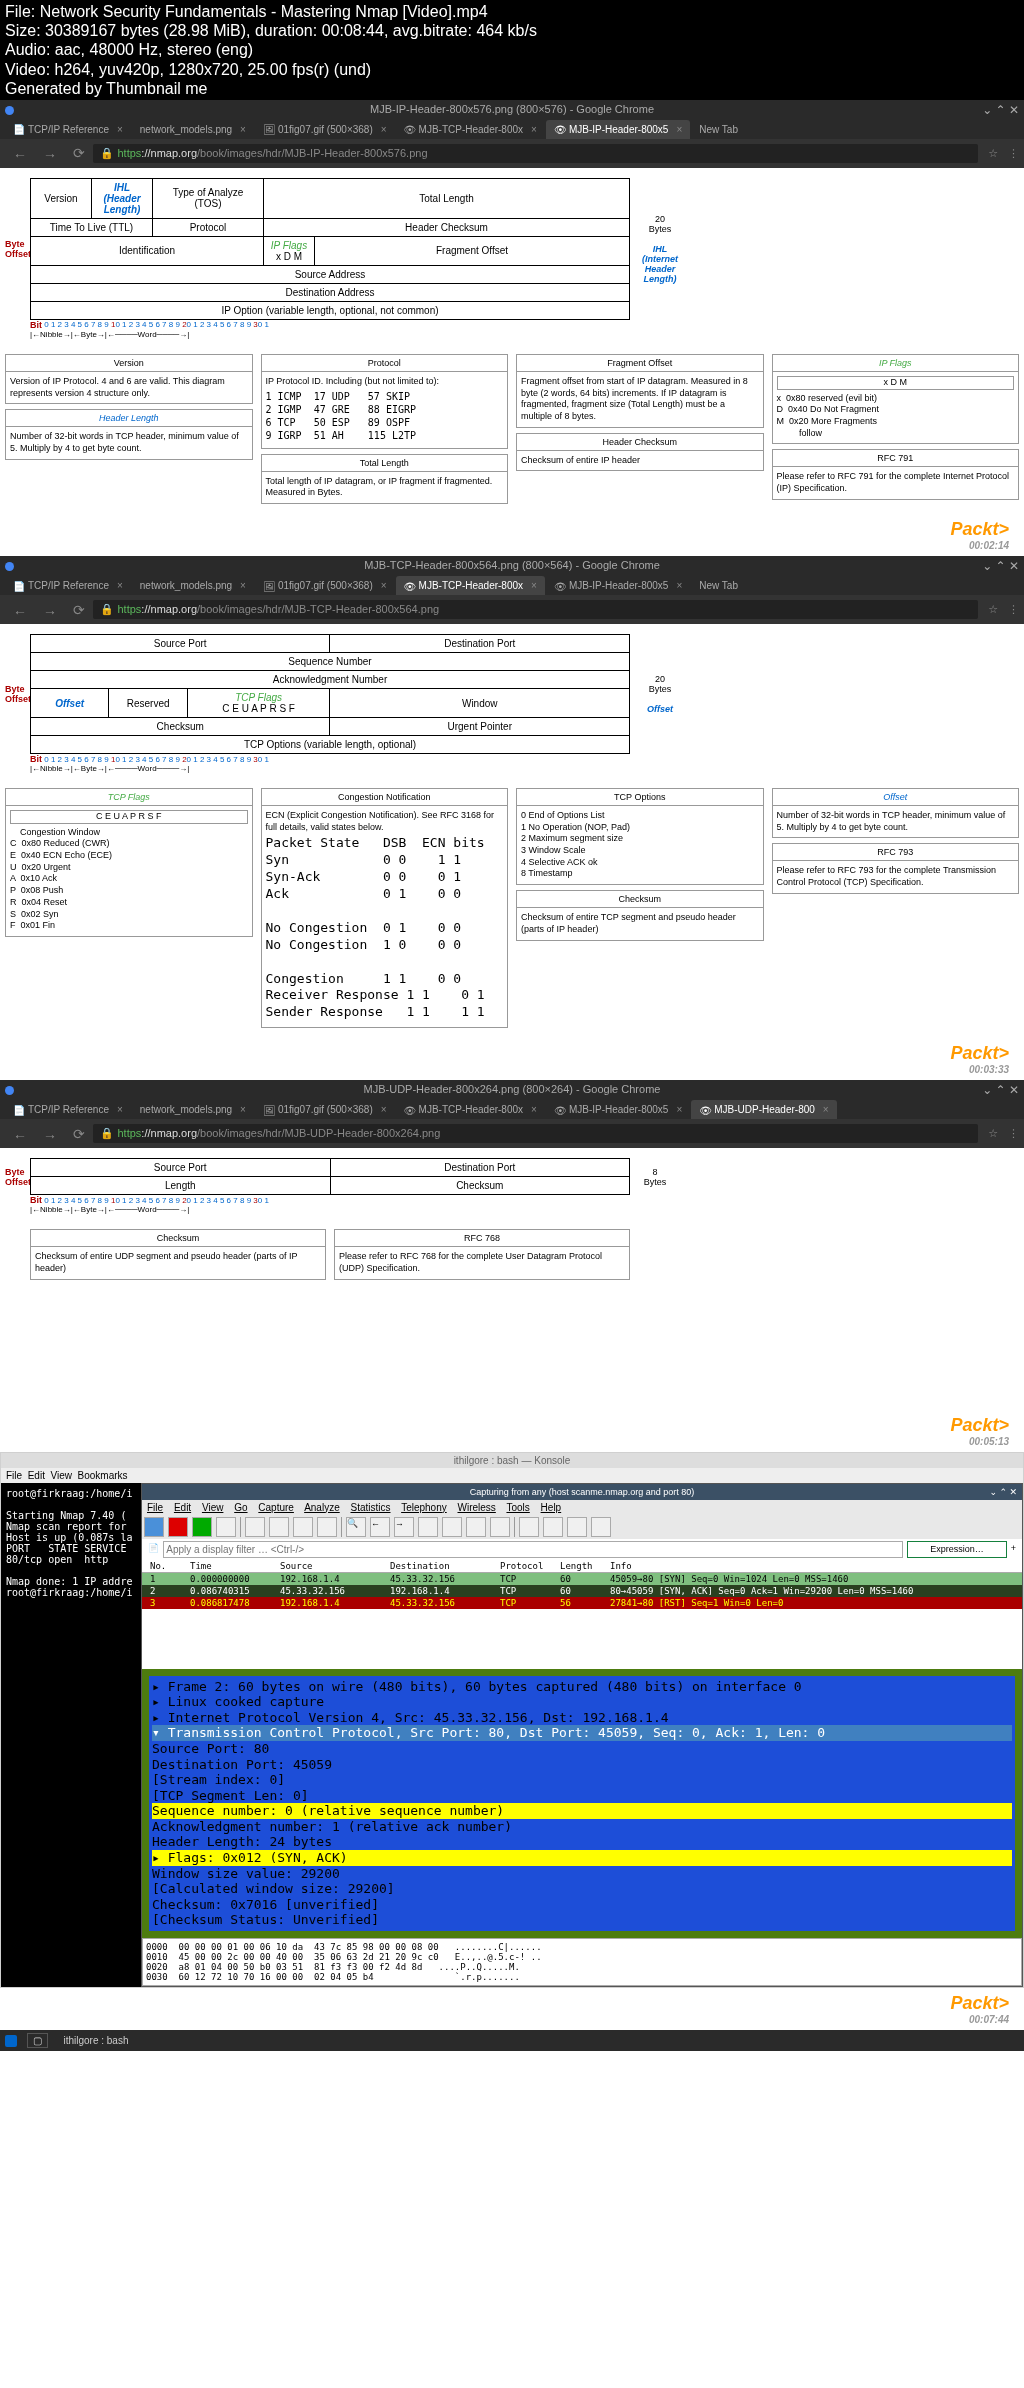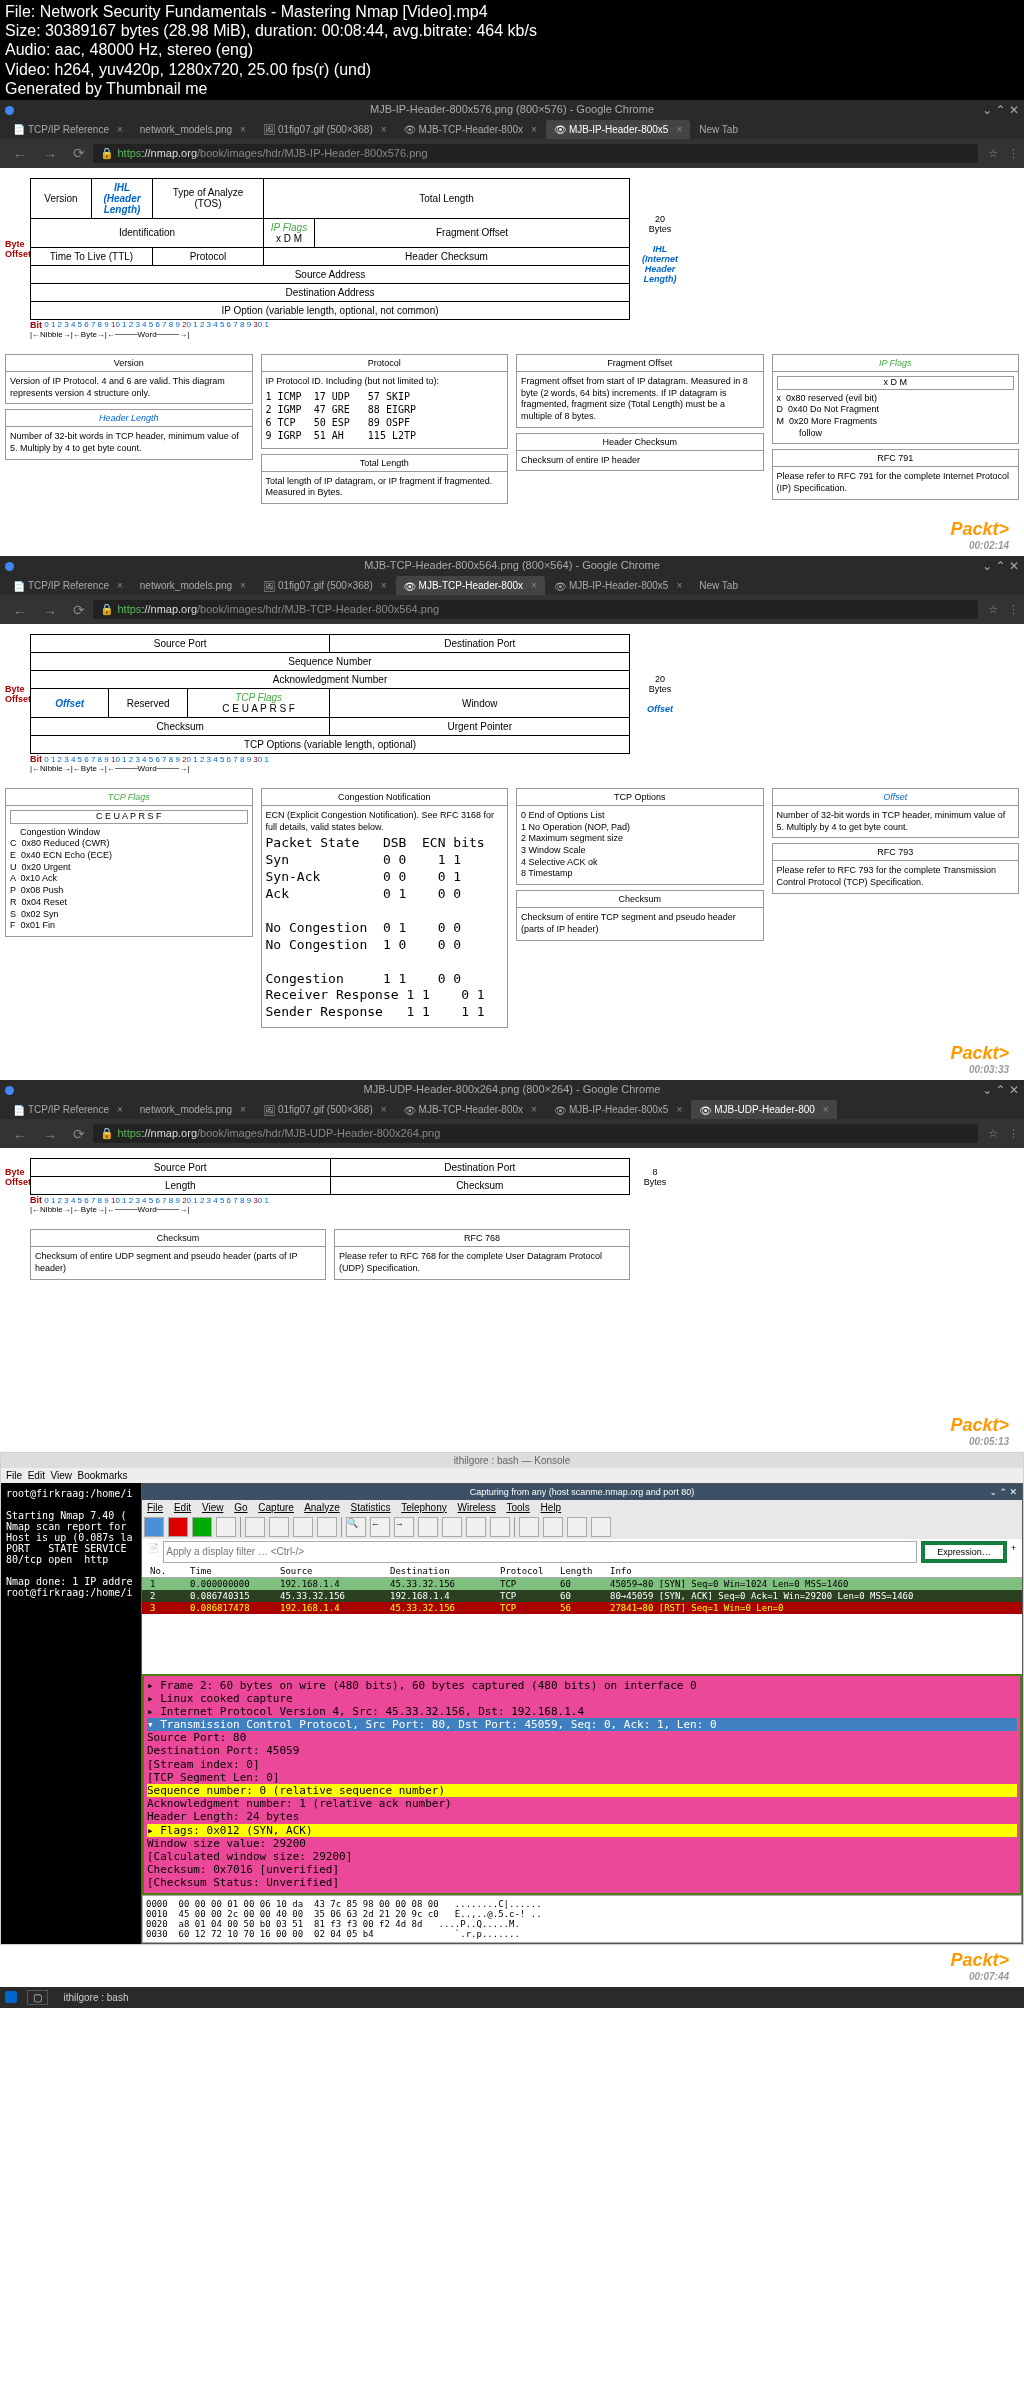--- a/index.html
+++ b/index.html
@@ -39,21 +39,21 @@
 .ws-toolbar { background:#e8e8e8; padding:2px; display:flex; gap:4px; }
 .ws-btn { width:18px; height:18px; border:1px solid #aaa; background:#f0f0f0; display:inline-block; }
 .ws-filter { display:flex; padding:2px; background:#fff; }
 .ws-filter input { flex:1; border:1px solid #aaa; padding:2px; font-size:10px; }
 .ws-list { font-family:monospace; font-size:9px; }
 .ws-list-row { display:flex; padding:1px 3px; }
 .ws-list-row span { padding:0 5px; }
 .ws-row-green { background:#7fbf7f; }
 .ws-row-dark { background:#2a4020; color:#fff; }
 .ws-row-red { background:#a00; color:#ff0; }
-.ws-detail { background:#ec4899; border:2px solid #4d7c0f; padding:3px; font-family:monospace; font-size:11px; line-height:1.2; }
+.ws-detail { background:#1d4ed8; border:7px solid #4d7c0f; padding:3px; font-family:monospace; font-size:13px; line-height:1.2; }
 .ws-detail .hl-blue { background:#4080c0; color:#fff; }
 .ws-detail .hl-yellow { background:#ff0; }
 .ws-hex { background:#fff; border:1px solid #aaa; padding:3px; font-family:monospace; font-size:9px; }
 .ws-status { background:#d0d0d0; padding:2px 5px; display:flex; justify-content:space-between; font-size:9px; }
 .konsole-split { display:flex; }
 .konsole-left { width:130px; background:#000; }
 .flexrow { display:flex; align-items:center; }
 .scale-label { font-size:8px; }
 .taskbar { background:#2a2a2a; padding:3px 5px; display:flex; align-items:center; color:#ccc; font-size:10px; }
 </style>
@@ -119,28 +119,28 @@
 Offset</div>
     <table class="header-table" style="width:600px">
       <tbody>
           <tr>
             <td style="width:50px">Version</td>
             <td style="width:50px" class="blue-txt">IHL (Header Length)</td>
             <td style="width:100px">Type of Analyze (TOS)</td>
             <td colspan="2">Total Length</td>
           </tr>
       <tr>
+            <td colspan="2">Time To Live (TTL)</td>
+            <td>Protocol</td>
+            <td colspan="2">Header Checksum</td>
+          </tr>
+      <tr>
             <td colspan="3">Identification</td>
             <td style="width:40px"><span class="green-txt">IP Flags</span><br><span>x  D  M</span></td>
             <td>Fragment Offset</td>
-          </tr>
-      <tr>
-            <td colspan="2">Time To Live (TTL)</td>
-            <td>Protocol</td>
-            <td colspan="2">Header Checksum</td>
           </tr>
       <tr>
             <td colspan="5">Source Address</td>
           </tr>
       <tr>
             <td colspan="5">Destination Address</td>
           </tr>
       <tr>
             <td colspan="5">IP Option (variable length, optional, not common)</td>
           </tr>
@@ -502,21 +502,21 @@
         <span class="ws-btn"></span>
         <span style="width:1px;background:#999"></span>
         <span class="ws-btn"></span>
         <span class="ws-btn"></span>
         <span class="ws-btn"></span>
         <span class="ws-btn"></span>
       </div>
       <div class="ws-filter">
         <span style="padding:2px 4px">📄</span>
         <input placeholder="Apply a display filter … &lt;Ctrl-/&gt;" style="">
-        <span style="padding:2px 12px;border:4px solid #15803d;margin-left:4px">Expression…</span>
+        <span style="padding:2px 22px;border:1px solid #15803d;margin-left:4px">Expression…</span>
         <span style="padding:2px 4px">+</span>
       </div>
       <div class="ws-list">
         <div class="ws-list-row" style="background:#fff;border-bottom:1px solid #aaa">
           <span style="width:30px">No.</span>
           <span style="width:80px">Time</span>
           <span style="width:100px">Source</span>
           <span style="width:100px">Destination</span>
           <span style="width:50px">Protocol</span>
           <span style="width:40px">Length</span>

